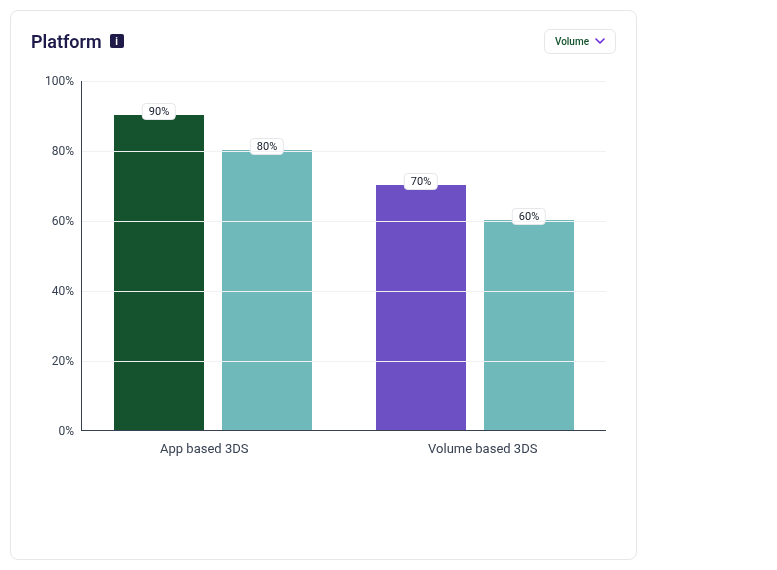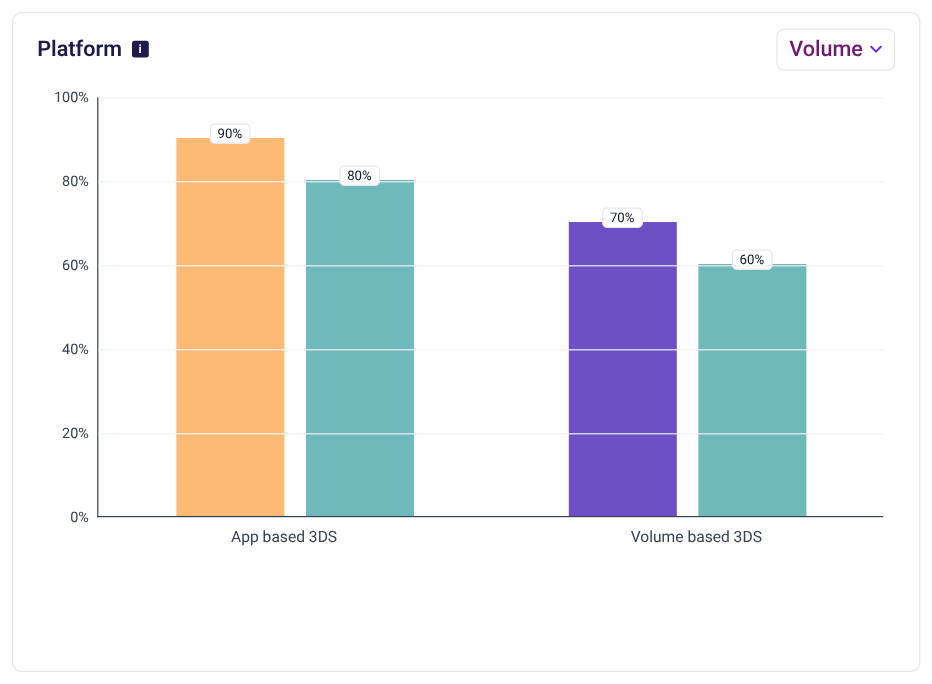--- a/index.html
+++ b/index.html
@@ -3,21 +3,21 @@
 <meta charset="utf-8">
 <style>
   * { box-sizing: border-box; }
   body {
     margin: 0;
     font-family: -apple-system, BlinkMacSystemFont, "Segoe UI", Roboto, Arial, sans-serif;
     background: #fff;
     padding: 10px;
   }
   .card {
-    width: 757px;
+    width: 627px;
     height: 550px;
     border: 1px solid #e5e7eb;
     border-radius: 8px;
     padding: 10px 20px 20px 20px;
     position: relative;
   }
   .header {
     display: flex;
     justify-content: space-between;
     align-items: center;
@@ -41,22 +41,22 @@
     font-weight: 700;
     display: inline-flex;
     align-items: center;
     justify-content: center;
     border-radius: 2px;
   }
   .dropdown {
     border: 1px solid #e5e7eb;
     border-radius: 6px;
     padding: 6px 10px;
-    font-size: 18px;
-    color: #701a75;
+    font-size: 10px;
+    color: #14532d;
     font-weight: 500;
     display: flex;
     align-items: center;
     gap: 6px;
     cursor: pointer;
     background: #fff;
   }
   .chevron {
     width: 10px;
     height: 10px;
@@ -174,21 +174,21 @@
             <path d="M1 3 L5 7 L9 3" fill="none" stroke="#6d28d9" stroke-width="1.6" stroke-linecap="round" stroke-linejoin="round"></path>
           </svg>
       </span>
     </div>
   </div>
 
   <div class="chart-wrap">
     <div class="plot" id="plot">
       <div class="groups" id="groups">
           <div class="group">
-            <div class="bar" style="height: 315px; background: #fdba74;">
+            <div class="bar" style="height: 315px; background: #14532d;">
               <div class="bar-label">90%</div>
             </div>
             <div class="bar" style="height: 280px; background: rgb(111, 185, 187);">
               <div class="bar-label">80%</div>
             </div>
           </div>
           <div class="group">
             <div class="bar" style="height: 245px; background: rgb(109, 80, 195);">
               <div class="bar-label">70%</div>
             </div>

